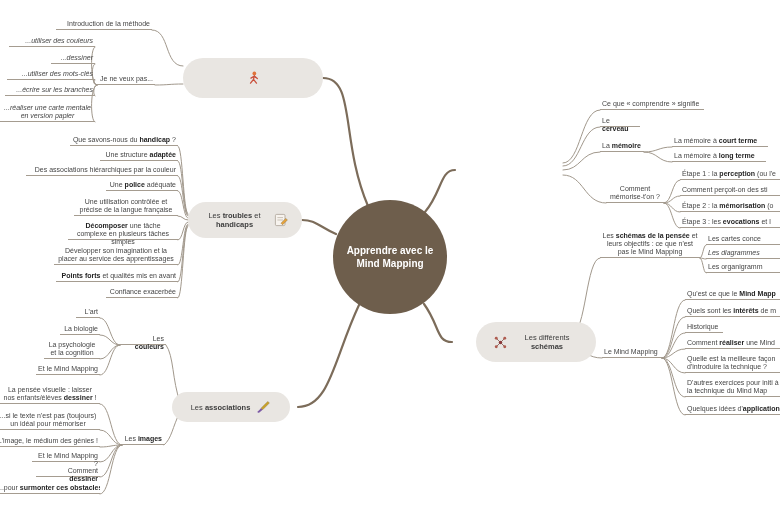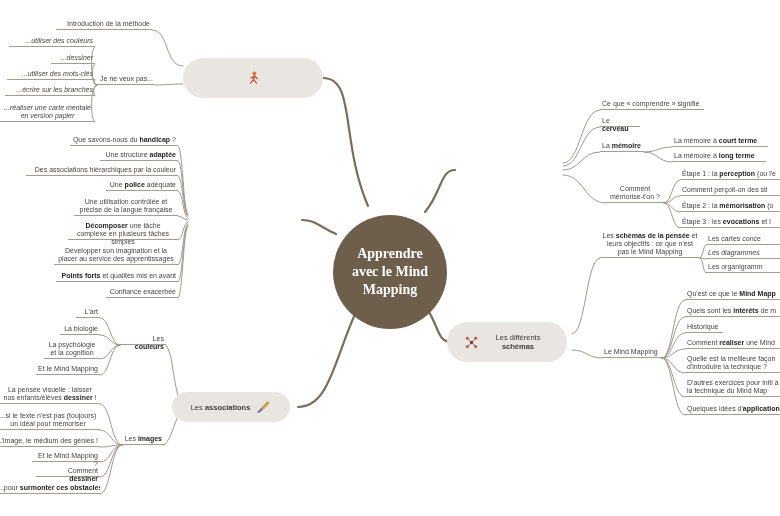--- a/index.html
+++ b/index.html
@@ -18,24 +18,24 @@
   .la{text-align:left;}
   .ct{text-align:center;}
   .it{font-style:italic;}
   .clip{white-space:nowrap;overflow:hidden;}
 
   .pill{position:absolute;background:#e9e6e2;display:flex;align-items:center;justify-content:center;
         gap:5px;box-sizing:border-box;padding:3px 9px;color:#3c3c3c;font-size:7.5px;line-height:9px;
         text-align:center;cursor:pointer;}
   .pill .icon{flex:0 0 auto;display:flex;}
 
-  .center-node{position:absolute;left:333px;top:215px;width:114px;height:114px;border-radius:50%;
+  .center-node{position:absolute;left:333px;top:200px;width:114px;height:114px;border-radius:50%;
         background:#6e5e4c;color:#ffffff;display:flex;align-items:center;justify-content:center;
-        text-align:center;font-size:14px;font-weight:bold;line-height:1.3;padding:12px;
-        box-sizing:border-box;cursor:pointer;font-family:Liberation Serif, serif;}
+        text-align:center;font-size:10px;font-weight:bold;line-height:1.3;padding:12px;
+        box-sizing:border-box;cursor:pointer;}
 </style>
 </head>
 <body>
 
 <div id="canvas">
 
   <svg id="wires" viewBox="0 0 780 516">
 
     <path class="m" d="M 368 206 C 340 140 356 78 323 78"></path>
     <path class="m" d="M 336 234 C 318 226 316 220 302 220"></path>
@@ -103,33 +103,44 @@
 
   <div class="pill" style="left:183px;top:58px;width:140px;height:40px;border-radius:20px">
     <span class="icon">
       <svg viewBox="0 0 20 20" width="17" height="17">
         <circle cx="11" cy="4" r="2.2" fill="#e0733a"></circle>
         <path d="M11 6.5 L10 11 L6.5 15.5 M10 11 L13.5 15.5 M11 7.2 L7 9.5 M11 7.2 L14.5 10" stroke="#c9503c" stroke-width="1.5" fill="none" stroke-linecap="round"></path>
       </svg>
     </span>
   </div>
 
+  <div class="pill" style="left:188px;top:202px;width:114px;height:36px;border-radius:18px">
+    <div style="width:66px"><span>Les </span><b>troubles</b><span> et </span><b>handicaps</b></div>
+    <span class="icon">
+      <svg viewBox="0 0 20 20" width="16" height="16">
+        <rect x="3" y="3" width="12" height="14" rx="1.5" fill="#f7f3ee" stroke="#9a8f82" stroke-width="0.8"></rect>
+        <line x1="5.5" y1="7" x2="12.5" y2="7" stroke="#b0a697" stroke-width="0.8"></line>
+        <line x1="5.5" y1="10" x2="12.5" y2="10" stroke="#b0a697" stroke-width="0.8"></line>
+        <path d="M10 14 L16 8 L18 10 L12 16 Z" fill="#e8a33a" stroke="#8a6d3b" stroke-width="0.6"></path>
+      </svg>
+    </span>
+  </div>
 
   <div class="pill" style="left:172px;top:392px;width:118px;height:30px;border-radius:15px">
     <div><span>Les </span><b>associations</b></div>
     <span class="icon">
       <svg viewBox="0 0 20 20" width="16" height="16">
         <path d="M16 3 L18 5 L9.5 13.5 L7.5 11.5 Z" fill="#c9a227" stroke="#8a6d3b" stroke-width="0.5"></path>
         <path d="M7.5 11.5 L9.5 13.5 L5.5 16.8 Q3.2 18 3 15.8 Q4.8 14.6 7.5 11.5 Z" fill="#7d5ba6"></path>
       </svg>
     </span>
   </div>
 
 
-  <div class="pill" style="left:447px;top:322px;width:120px;height:40px;border-radius:20px">
+  <div class="pill" style="left:476px;top:322px;width:120px;height:40px;border-radius:20px">
     <span class="icon">
       <svg viewBox="0 0 20 20" width="17" height="17">
         <line x1="10" y1="10" x2="5" y2="5" stroke="#7a4a42" stroke-width="0.9"></line>
         <line x1="10" y1="10" x2="15" y2="5" stroke="#7a4a42" stroke-width="0.9"></line>
         <line x1="10" y1="10" x2="5" y2="15" stroke="#7a4a42" stroke-width="0.9"></line>
         <line x1="10" y1="10" x2="15" y2="15" stroke="#7a4a42" stroke-width="0.9"></line>
         <circle cx="10" cy="10" r="2" fill="#8b3a3a"></circle>
         <circle cx="5" cy="5" r="1.7" fill="#b05c50"></circle>
         <circle cx="15" cy="5" r="1.7" fill="#b05c50"></circle>
         <circle cx="5" cy="15" r="1.7" fill="#b05c50"></circle>

